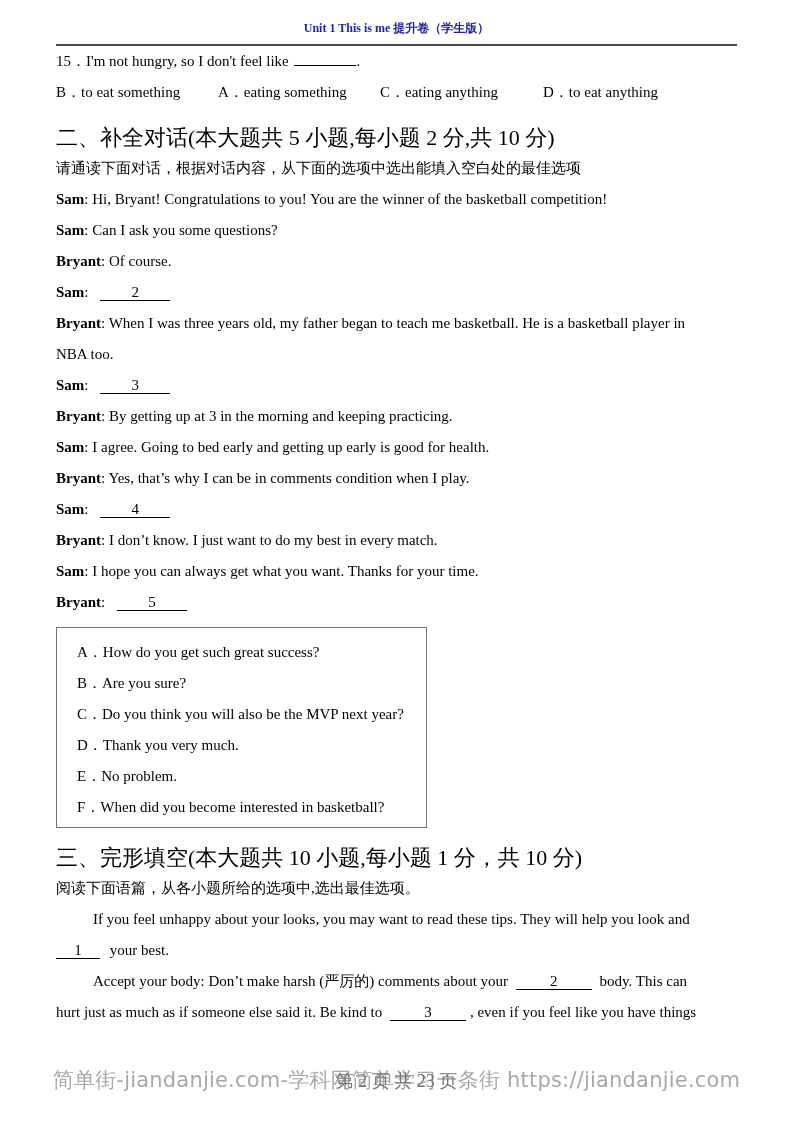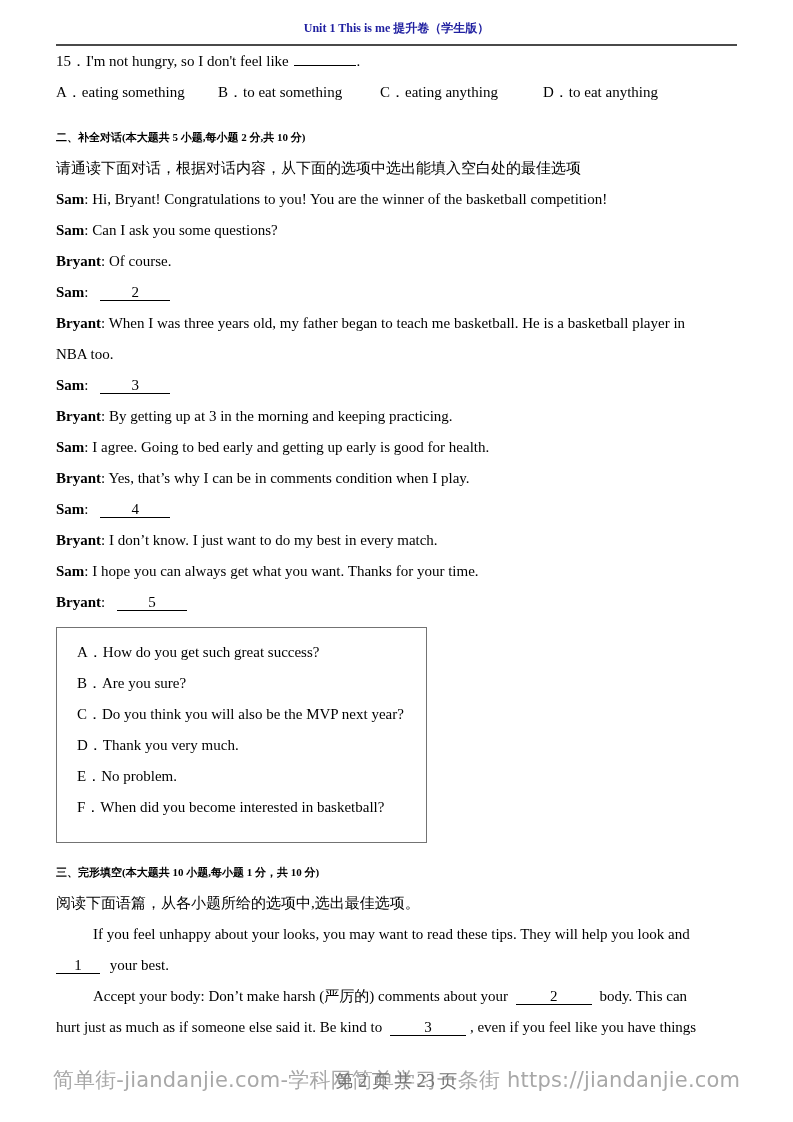--- a/index.html
+++ b/index.html
@@ -27,22 +27,22 @@
   }
   .line { line-height:31px; white-space:nowrap; }
   .q15 { margin-top:0; }
   .options-row { display:flex; line-height:31px; }
   .options-row .opt { display:inline-block; }
   .options-row .opt:nth-child(1){ width:162px; }
   .options-row .opt:nth-child(2){ width:162px; }
   .options-row .opt:nth-child(3){ width:163px; }
   .sec-heading {
     margin-top:14px;
-    font-weight:bold;
-    font-size:11px;
+    font-weight:normal;
+    font-size:22px;
     line-height:31px;
     white-space:nowrap;
   }
   .instruction { line-height:31px; white-space:nowrap; }
   .speaker { font-weight:bold; }
   .blank {
     display:inline-block;
     border-bottom:1px solid #000;
     text-align:center;
     height:17px;
@@ -50,21 +50,21 @@
     vertical-align:baseline;
   }
   .blank.dlg { width:70px; margin-left:8px; }
   .blank.q15b { width:62px; margin-left:2px; }
   .blank.clz { width:76px; margin:0 4px; }
   .blank.clz-first { width:44px; margin-right:6px; }
   .choice-box {
     margin-top:9px;
     width:371px;
     border:1px solid #737373;
-    padding:9px 6px 19px 20px;
+    padding:9px 6px 4px 20px;
   }
   .choice-box .line { line-height:31px; }
   .indent { padding-left:37px; }
   .footer {
     position:absolute;
     left:0; top:1062px;
     width:793px; height:34px;
   }
   .watermark {
     position:absolute;
@@ -89,22 +89,22 @@
 <div class="page">
 
   <div class="doc-title">Unit 1 This is me 提升卷（学生版）</div>
   <hr class="head-rule">
 
   <div class="line q15">
     <span>15．I'm not hungry, so I don't feel like</span>
     <span class="blank q15b"></span><span>.</span>
   </div>
   <div class="options-row">
+    <span class="opt">B．to eat something</span>
     <span class="opt">A．eating something</span>
-    <span class="opt">B．to eat something</span>
     <span class="opt">C．eating anything</span>
     <span class="opt">D．to eat anything</span>
   </div>
 
   <div class="sec-heading">二、补全对话(本大题共 5 小题,每小题 2 分,共 10 分)</div>
   <div class="instruction">请通读下面对话，根据对话内容，从下面的选项中选出能填入空白处的最佳选项</div>
 
   <div>
     <div class="line">
       <span class="speaker">Sam</span><span>: </span><span>Hi, Bryant! Congratulations to you! You are the winner of the basketball competition!</span>

